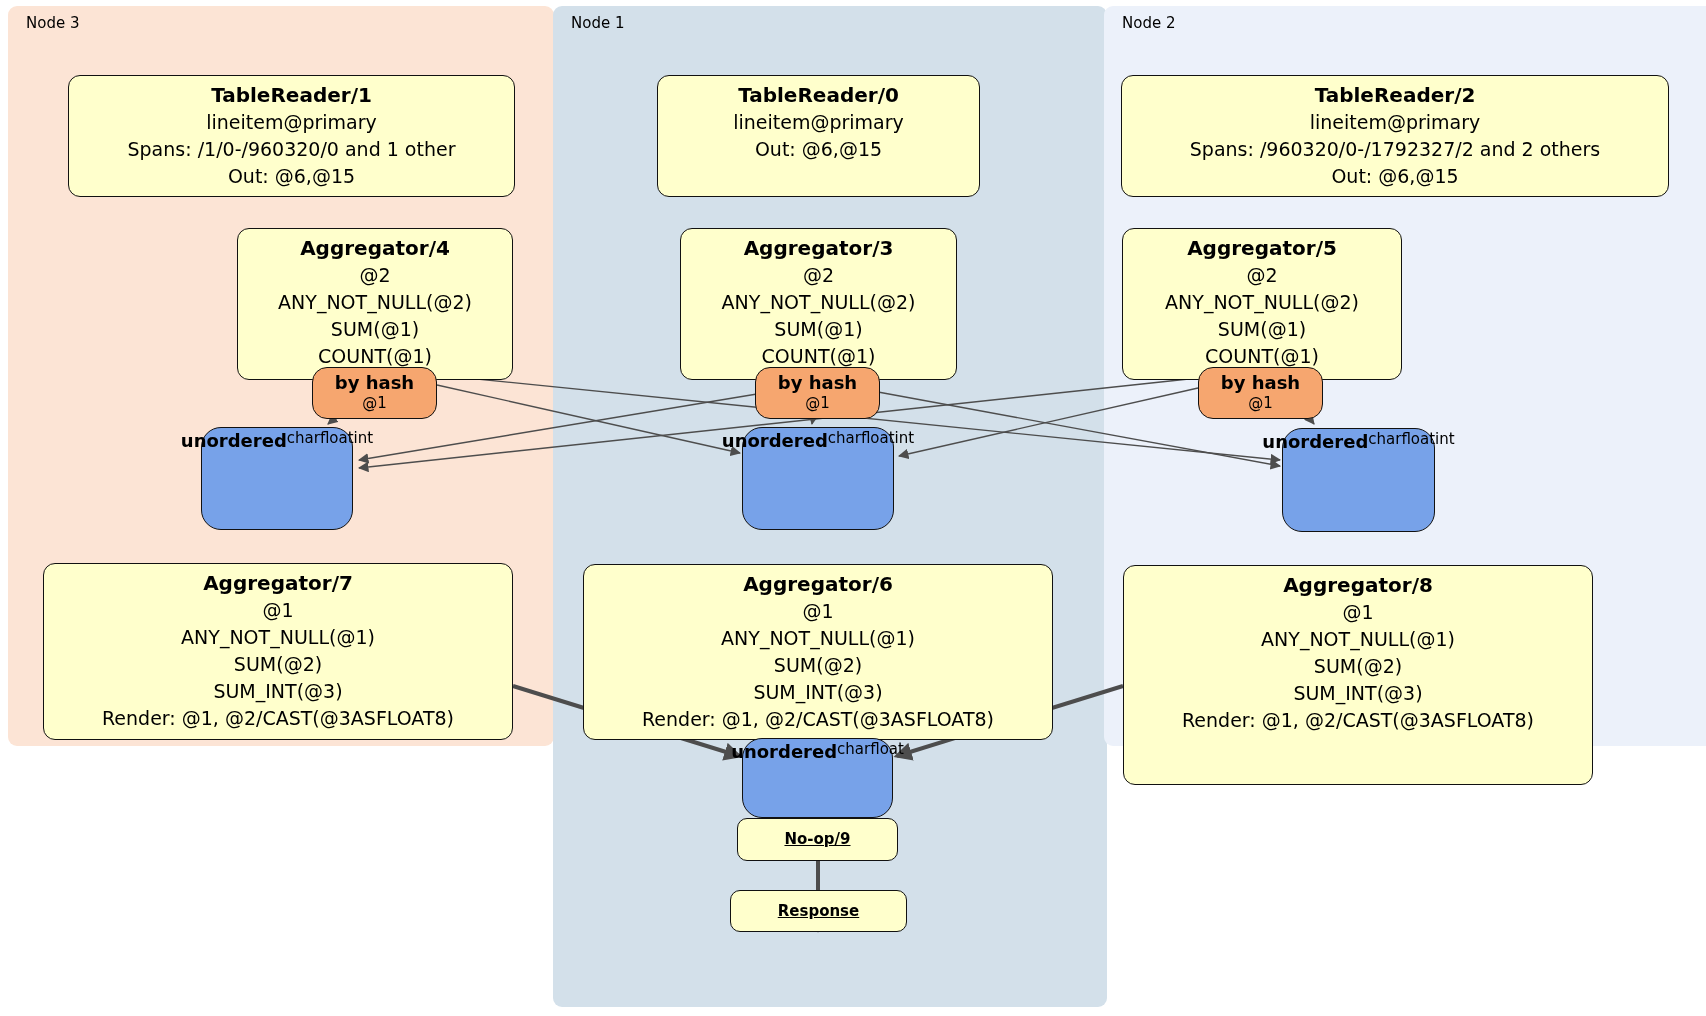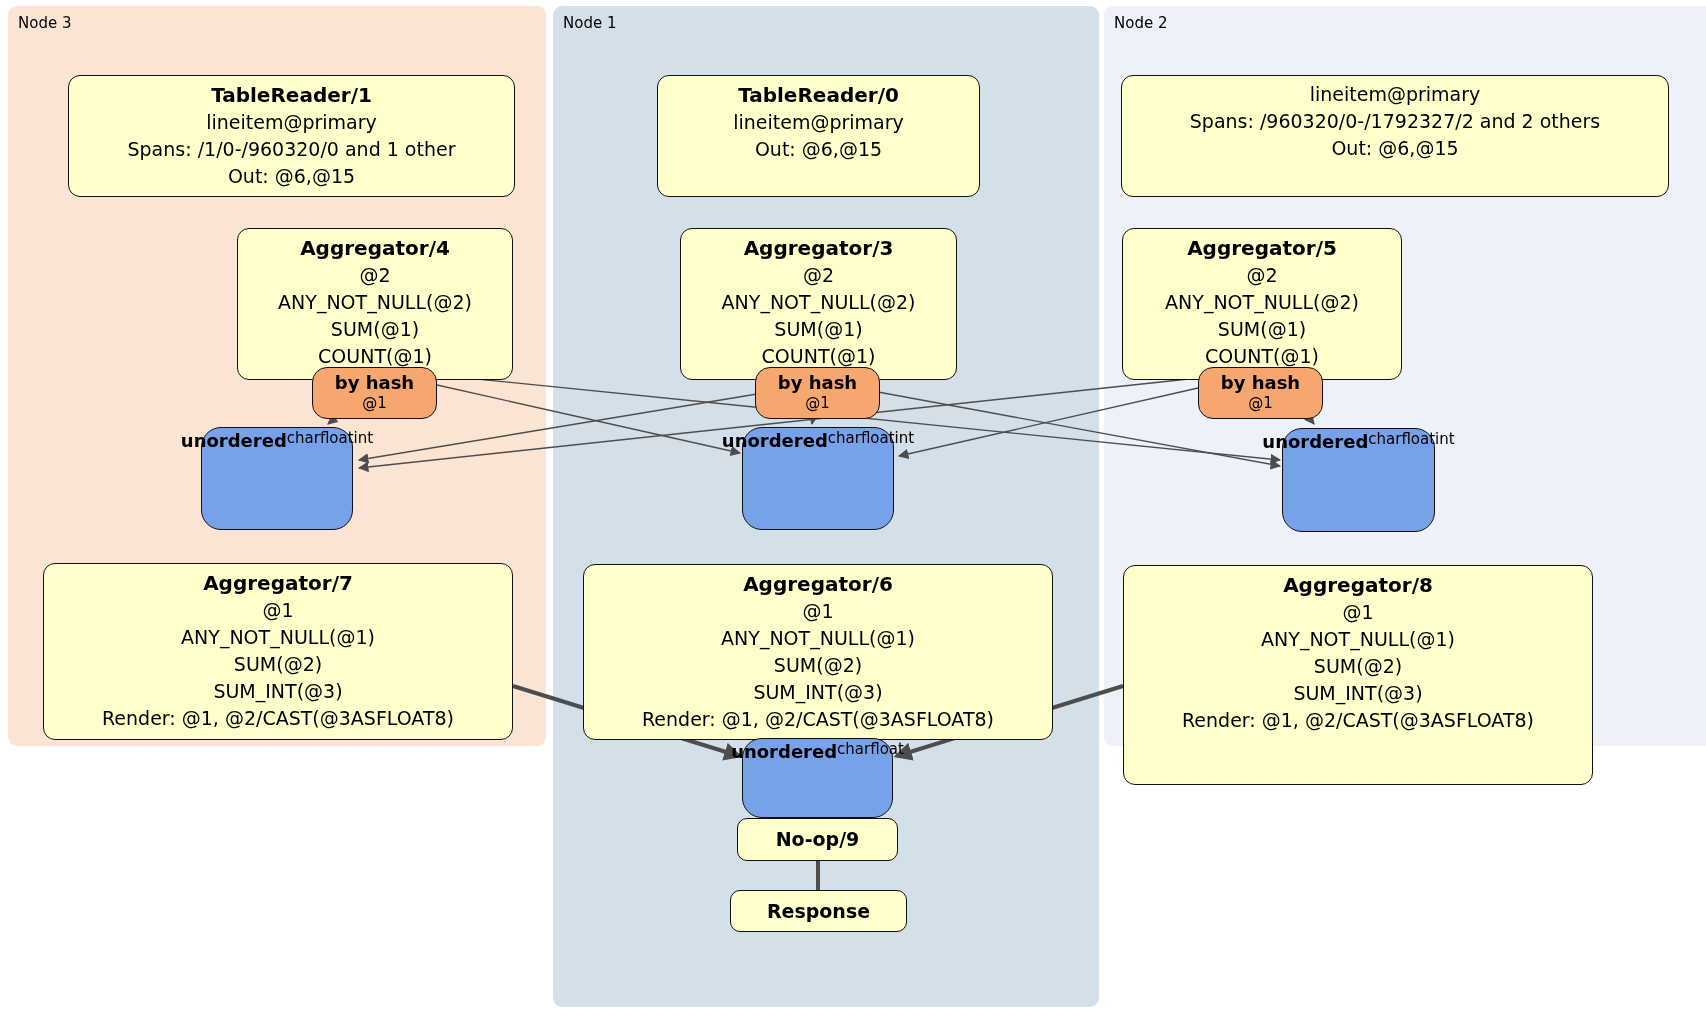--- a/index.html
+++ b/index.html
@@ -1,32 +1,32 @@
 <!DOCTYPE html>
 <html><head>
 <meta charset="utf-8">
 <style>
   html,body{margin:0;padding:0;background:#ffffff;font-family:"DejaVu Sans","Liberation Sans",sans-serif;color:#000;}
   .canvas{position:relative;width:1706px;height:1016px;background:#ffffff;overflow:hidden;}
-  .region{position:absolute;border-radius:9px;}
+  .region{position:absolute;border-radius:9px;padding-left:8px;}
   .region-label{font-size:15px;padding:8px 0 0 10px;color:#000;}
   svg.edges{position:absolute;left:0;top:0;pointer-events:none;}
   .edge-thick{stroke:#4d4d4d;stroke-width:4;fill:none;}
   .edge-thin{stroke:#4d4d4d;stroke-width:1.4;fill:none;}
   .box{position:absolute;box-sizing:border-box;background:#ffffcc;border:1.6px solid #111;border-radius:12px;text-align:center;padding-top:5px;}
   .box .t{font-weight:bold;font-size:20px;line-height:28px;white-space:nowrap;}
   .box .l{font-size:19px;line-height:27px;white-space:nowrap;}
   .router{background:#f6a66f;border-radius:15px;padding-top:3px;z-index:3;margin-top:23px;}
   .router .t{font-size:18px;line-height:23px;}
   .router .l{font-size:15px;line-height:19px;}
   .sync{background:#77a2e9;border-radius:20px;padding-top:0;display:flex;flex-direction:row;justify-content:center;z-index:3;}
   .sync .t{font-size:18px;line-height:25px;}
   .sync .l{font-size:15px;line-height:21px;}
   .mini{display:flex;align-items:center;justify-content:center;padding:0;border-radius:10px;z-index:3;}
-  .mini .t{font-size:19px;line-height:21px;}
+  .mini .t{font-size:15px;line-height:21px;text-decoration:underline;}
   .z2{z-index:2;margin-top:33px;}
 </style>
 </head>
 <body>
 
 <div class="canvas">
 
   <div class="region" style="left:8px;top:6px;width:538px;height:740px;background:#fce4d5">
     <div class="region-label">Node 3</div>
   </div>
@@ -71,20 +71,21 @@
     <div class="l">lineitem@primary</div>
     <div class="l">Spans: /1/0-/960320/0 and 1 other</div>
     <div class="l">Out: @6,@15</div>
   </div>
   <div class="box z2" style="left:657px;top:42px;width:323px;height:122px">
     <div class="t">TableReader/0</div>
     <div class="l">lineitem@primary</div>
     <div class="l">Out: @6,@15</div>
   </div>
   <div class="box z2" style="left:1121px;top:42px;width:548px;height:122px">
+    <div class="t">TableReader/2</div>
     <div class="l">lineitem@primary</div>
     <div class="l">Spans: /960320/0-/1792327/2 and 2 others</div>
     <div class="l">Out: @6,@15</div>
   </div>
 
   <div class="box z2" style="left:237px;top:195px;width:276px;height:152px">
     <div class="t">Aggregator/4</div>
     <div class="l">@2</div>
     <div class="l">ANY_NOT_NULL(@2)</div>
     <div class="l">SUM(@1)</div>

